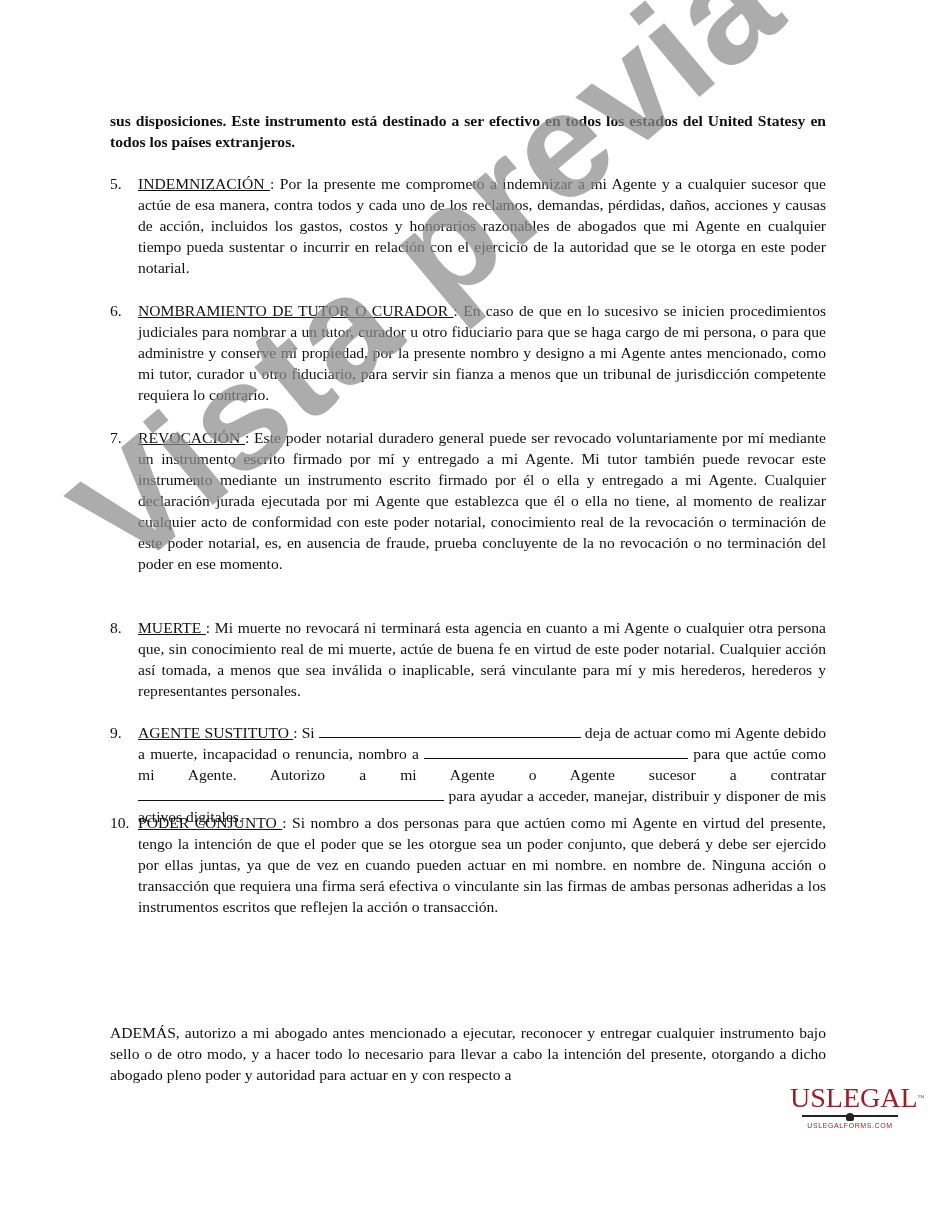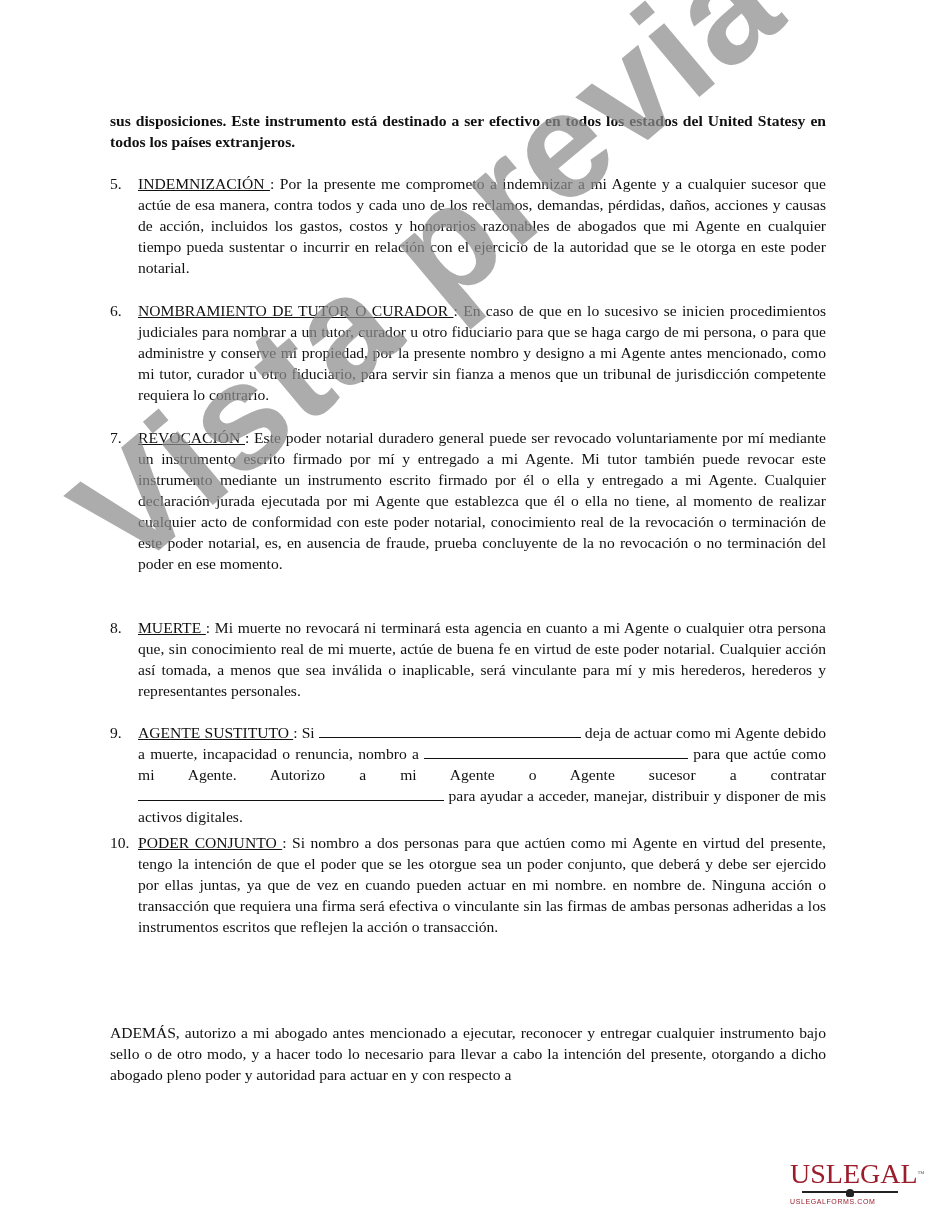--- a/index.html
+++ b/index.html
@@ -8,21 +8,21 @@
   .page { position:absolute; left:0; top:0; width:935px; height:1210px; }
   .para { position:absolute; left:110px; width:716px; font-size:15.6px; line-height:21px; text-align:justify; }
   .item { position:absolute; left:110px; width:716px; font-size:15.6px; line-height:21px; }
   .item .num { position:absolute; left:0; top:0; width:28px; }
   .item .body { margin-left:28px; text-align:justify; }
   .heading { text-decoration:underline; }
   .blank { display:inline-block; border-bottom:1px solid #111; height:14px; vertical-align:baseline; }
   .watermark { position:absolute; left:40px; top:470px; font-family:"Liberation Sans","DejaVu Sans",sans-serif;
        font-weight:bold; font-size:150px; color:rgba(140,140,140,0.72); transform:rotate(-40deg);
        transform-origin:left top; white-space:nowrap; letter-spacing:2px; pointer-events:none; }
-  .logo { position:absolute; left:790px; top:1160px; width:120px; text-align:left; }
+  .logo { position:absolute; left:790px; top:1084px; width:120px; text-align:center; }
   .logo .brand { font-family:"Liberation Serif",serif; font-size:28px; color:#9b1c2b; letter-spacing:0px; line-height:28px; }
   .logo .brand sup { font-size:7px; color:#555; vertical-align:top; }
   .logo .wing { height:8px; margin:1px auto 0; width:96px; position:relative; }
   .logo .wing:before { content:""; position:absolute; left:0; top:2px; width:96px; height:2px; background:#222; }
   .logo .wing:after { content:""; position:absolute; left:44px; top:0; width:8px; height:8px; background:#222; border-radius:50% 50% 2px 2px; }
   .logo .url { font-family:"Liberation Sans",sans-serif; font-size:7px; color:#9b1c2b; letter-spacing:0.6px; margin-top:1px; }
 </style>
 </head>
 <body>
 
@@ -48,21 +48,21 @@
   <div class="item" style="top:617px;">
     <span class="num">8.</span>
     <div class="body"><span class="heading">MUERTE </span><span>: Mi muerte no revocará ni terminará esta agencia en cuanto a mi Agente o cualquier otra persona que, sin conocimiento real de mi muerte, actúe de buena fe en virtud de este poder notarial. Cualquier acción así tomada, a menos que sea inválida o inaplicable, será vinculante para mí y mis herederos, herederos y representantes personales.</span></div>
   </div>
 
   <div class="item" style="top:722px;">
     <span class="num">9.</span>
     <div class="body"><span class="heading">AGENTE SUSTITUTO </span><span>: Si </span><span class="blank" style="width:262px;"></span><span> deja de actuar como mi Agente debido a muerte, incapacidad o renuncia, nombro a </span><span class="blank" style="width:264px;"></span><span> para que actúe como mi Agente. Autorizo a mi Agente o Agente sucesor a contratar </span><span class="blank" style="width:306px;"></span><span> para ayudar a acceder, manejar, distribuir y disponer de mis activos digitales.</span></div>
   </div>
 
-  <div class="item" style="top:832px;">
+  <div class="item" style="top:812px;">
     <span class="num">10.</span>
     <div class="body"><span class="heading">PODER CONJUNTO </span><span>: Si nombro a dos personas para que actúen como mi Agente en virtud del presente, tengo la intención de que el poder que se les otorgue sea un poder conjunto, que deberá y debe ser ejercido por ellas juntas, ya que de vez en cuando pueden actuar en mi nombre. en nombre de. Ninguna acción o transacción que requiera una firma será efectiva o vinculante sin las firmas de ambas personas adheridas a los instrumentos escritos que reflejen la acción o transacción.</span></div>
   </div>
 
   <div class="para" style="top:1022px;">ADEMÁS, autorizo a mi abogado antes mencionado a ejecutar, reconocer y entregar cualquier instrumento bajo sello o de otro modo, y a hacer todo lo necesario para llevar a cabo la intención del presente, otorgando a dicho abogado pleno poder y autoridad para actuar en y con respecto a</div>
 
   <div class="watermark">Vista previa</div>
 
   <div class="logo">
     <div class="brand"><span>USLEGAL</span><sup>™</sup></div>

